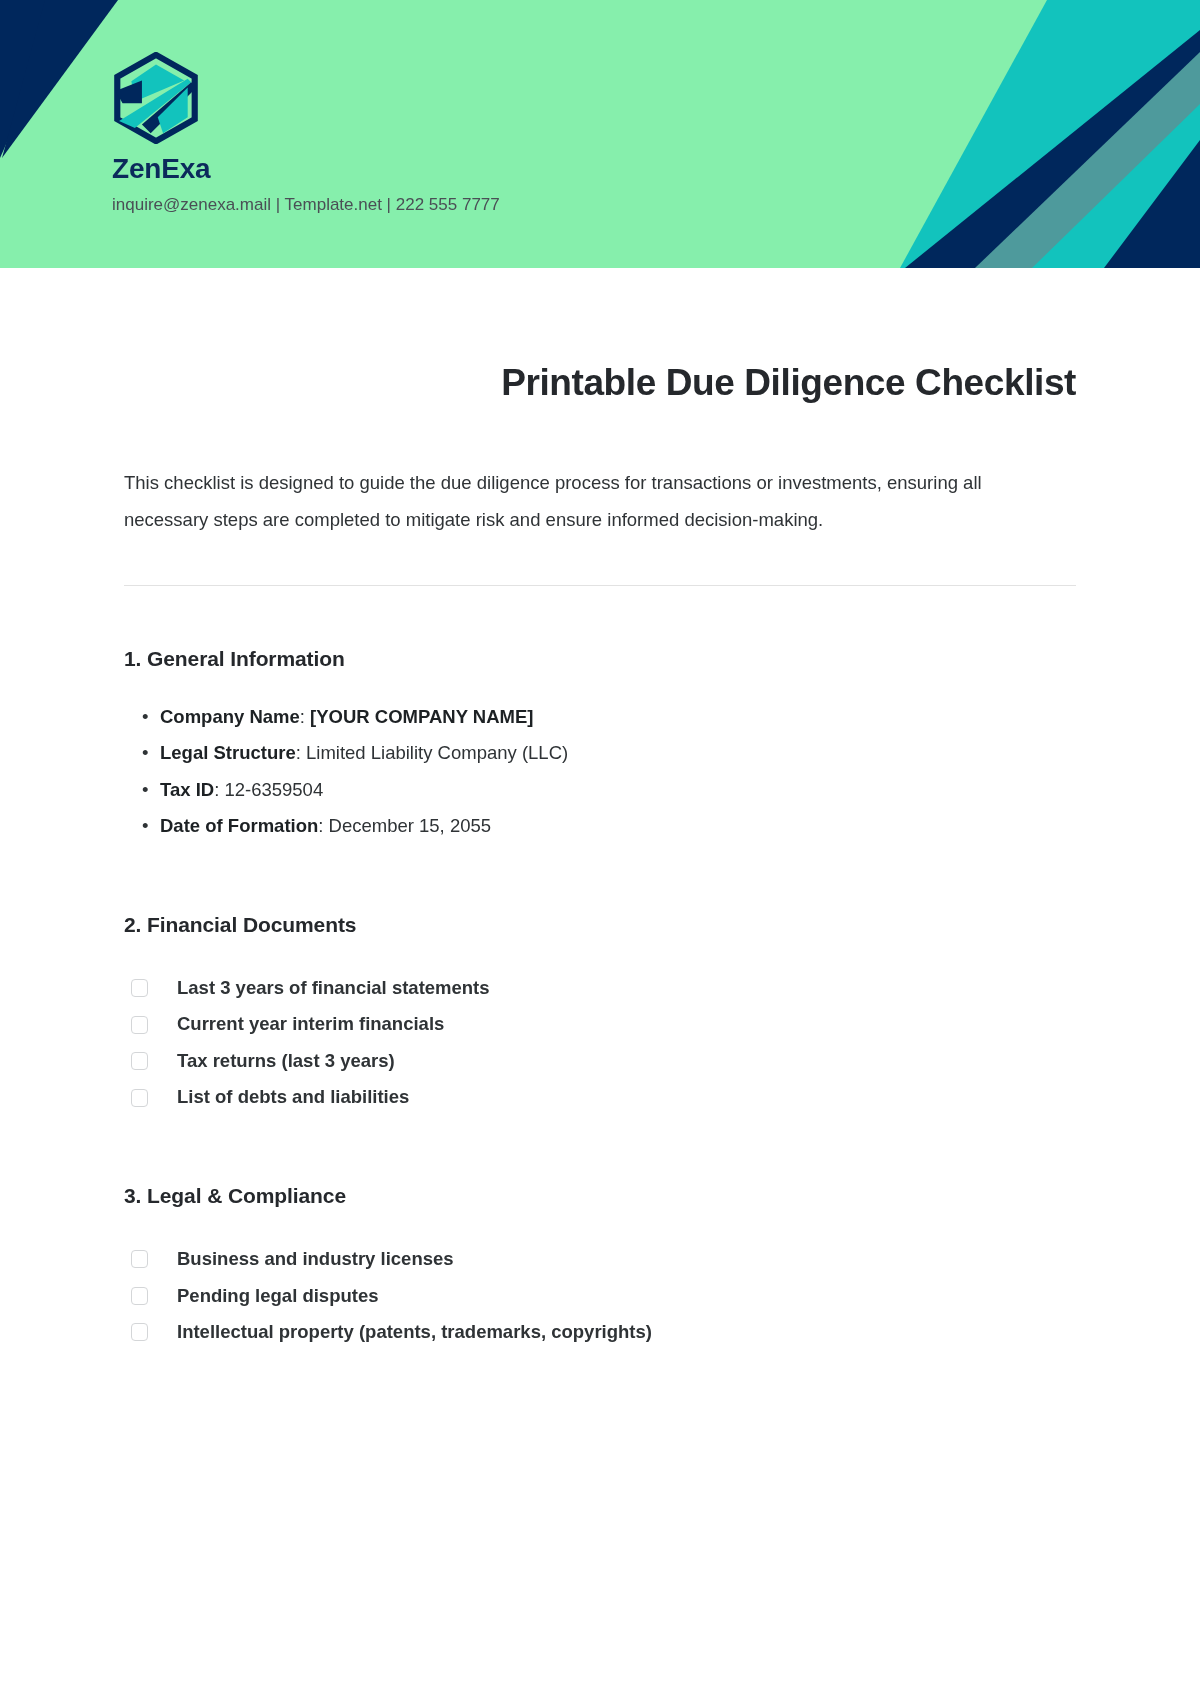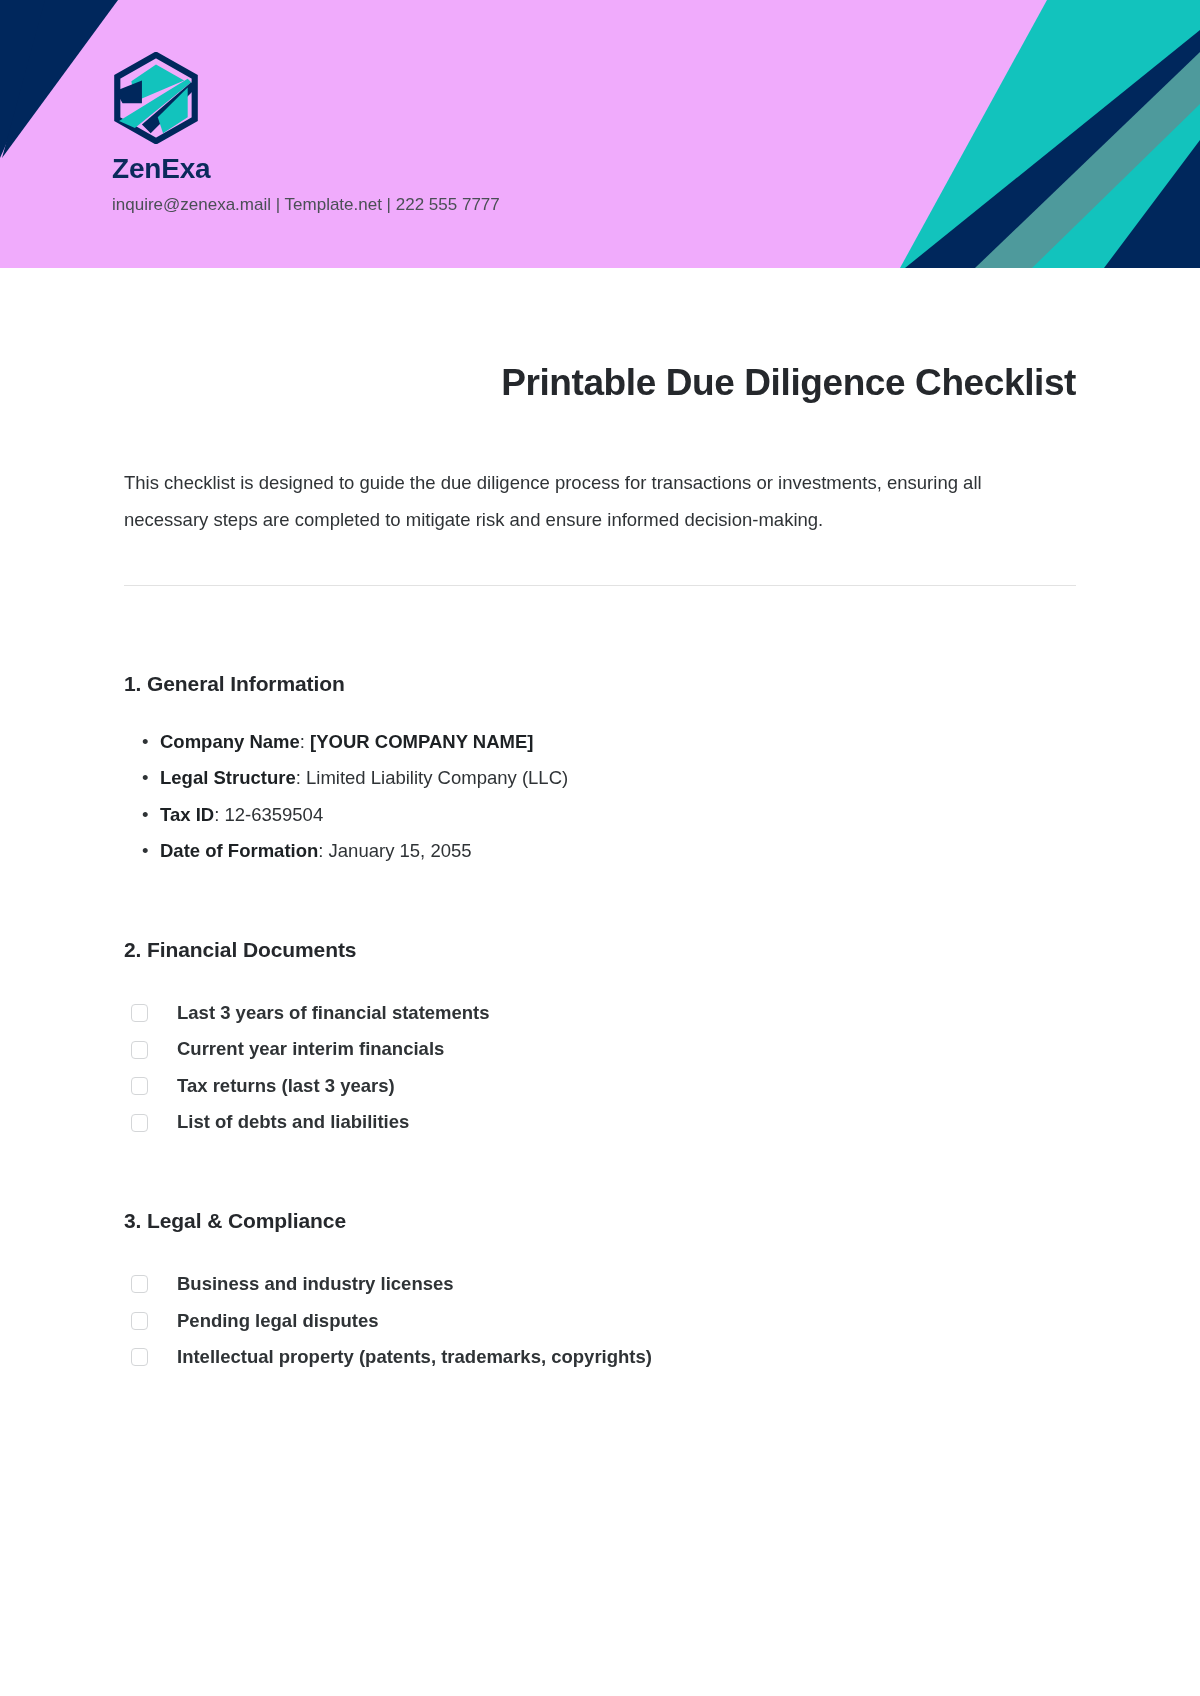--- a/index.html
+++ b/index.html
@@ -14,21 +14,21 @@
     color: #2b2b2b;
     position: relative;
     overflow: hidden;
   }
 
   
   .header {
     position: relative;
     width: 1200px;
     height: 268px;
-    background: #f0abfc;
+    background: #86efac;
     overflow: hidden;
   }
   .header-deco {
     position: absolute;
     inset: 0;
     width: 1200px;
     height: 268px;
   }
 
   .brand-block {
@@ -91,21 +91,21 @@
 
   .divider {
     margin: 47px 0 0 0;
     height: 1px;
     background: #e2e2e2;
     border: 0;
     width: 100%;
   }
 
   .section {
-    margin-top: 84px;
+    margin-top: 59px;
   }
   .section + .section {
     margin-top: 66px;
   }
   .section-title {
     margin: 0;
     font-size: 21px;
     font-weight: 700;
     color: #25282c;
     letter-spacing: -0.1px;
@@ -220,21 +220,21 @@
 
   <hr class="divider">
 
   <div id="sections-root">
       <div class="section">
         <h2 class="section-title">1. General Information</h2>
         <ul class="bullet-list">
           <li><span class="lbl">Company Name</span><span>: </span><span class="val strong">[YOUR COMPANY NAME]</span></li>
           <li><span class="lbl">Legal Structure</span><span>: </span><span class="val">Limited Liability Company (LLC)</span></li>
           <li><span class="lbl">Tax ID</span><span>: </span><span class="val">12-6359504</span></li>
-          <li><span class="lbl">Date of Formation</span><span>: </span><span class="val">January 15, 2055</span></li>
+          <li><span class="lbl">Date of Formation</span><span>: </span><span class="val">December 15, 2055</span></li>
         </ul>
       </div>
       <div class="section">
         <h2 class="section-title">2. Financial Documents</h2>
         <ul class="check-list">
           <li class="check-item">
             <span class="checkbox"></span>
             <span class="check-label">Last 3 years of financial statements</span>
           </li>
           <li class="check-item">

